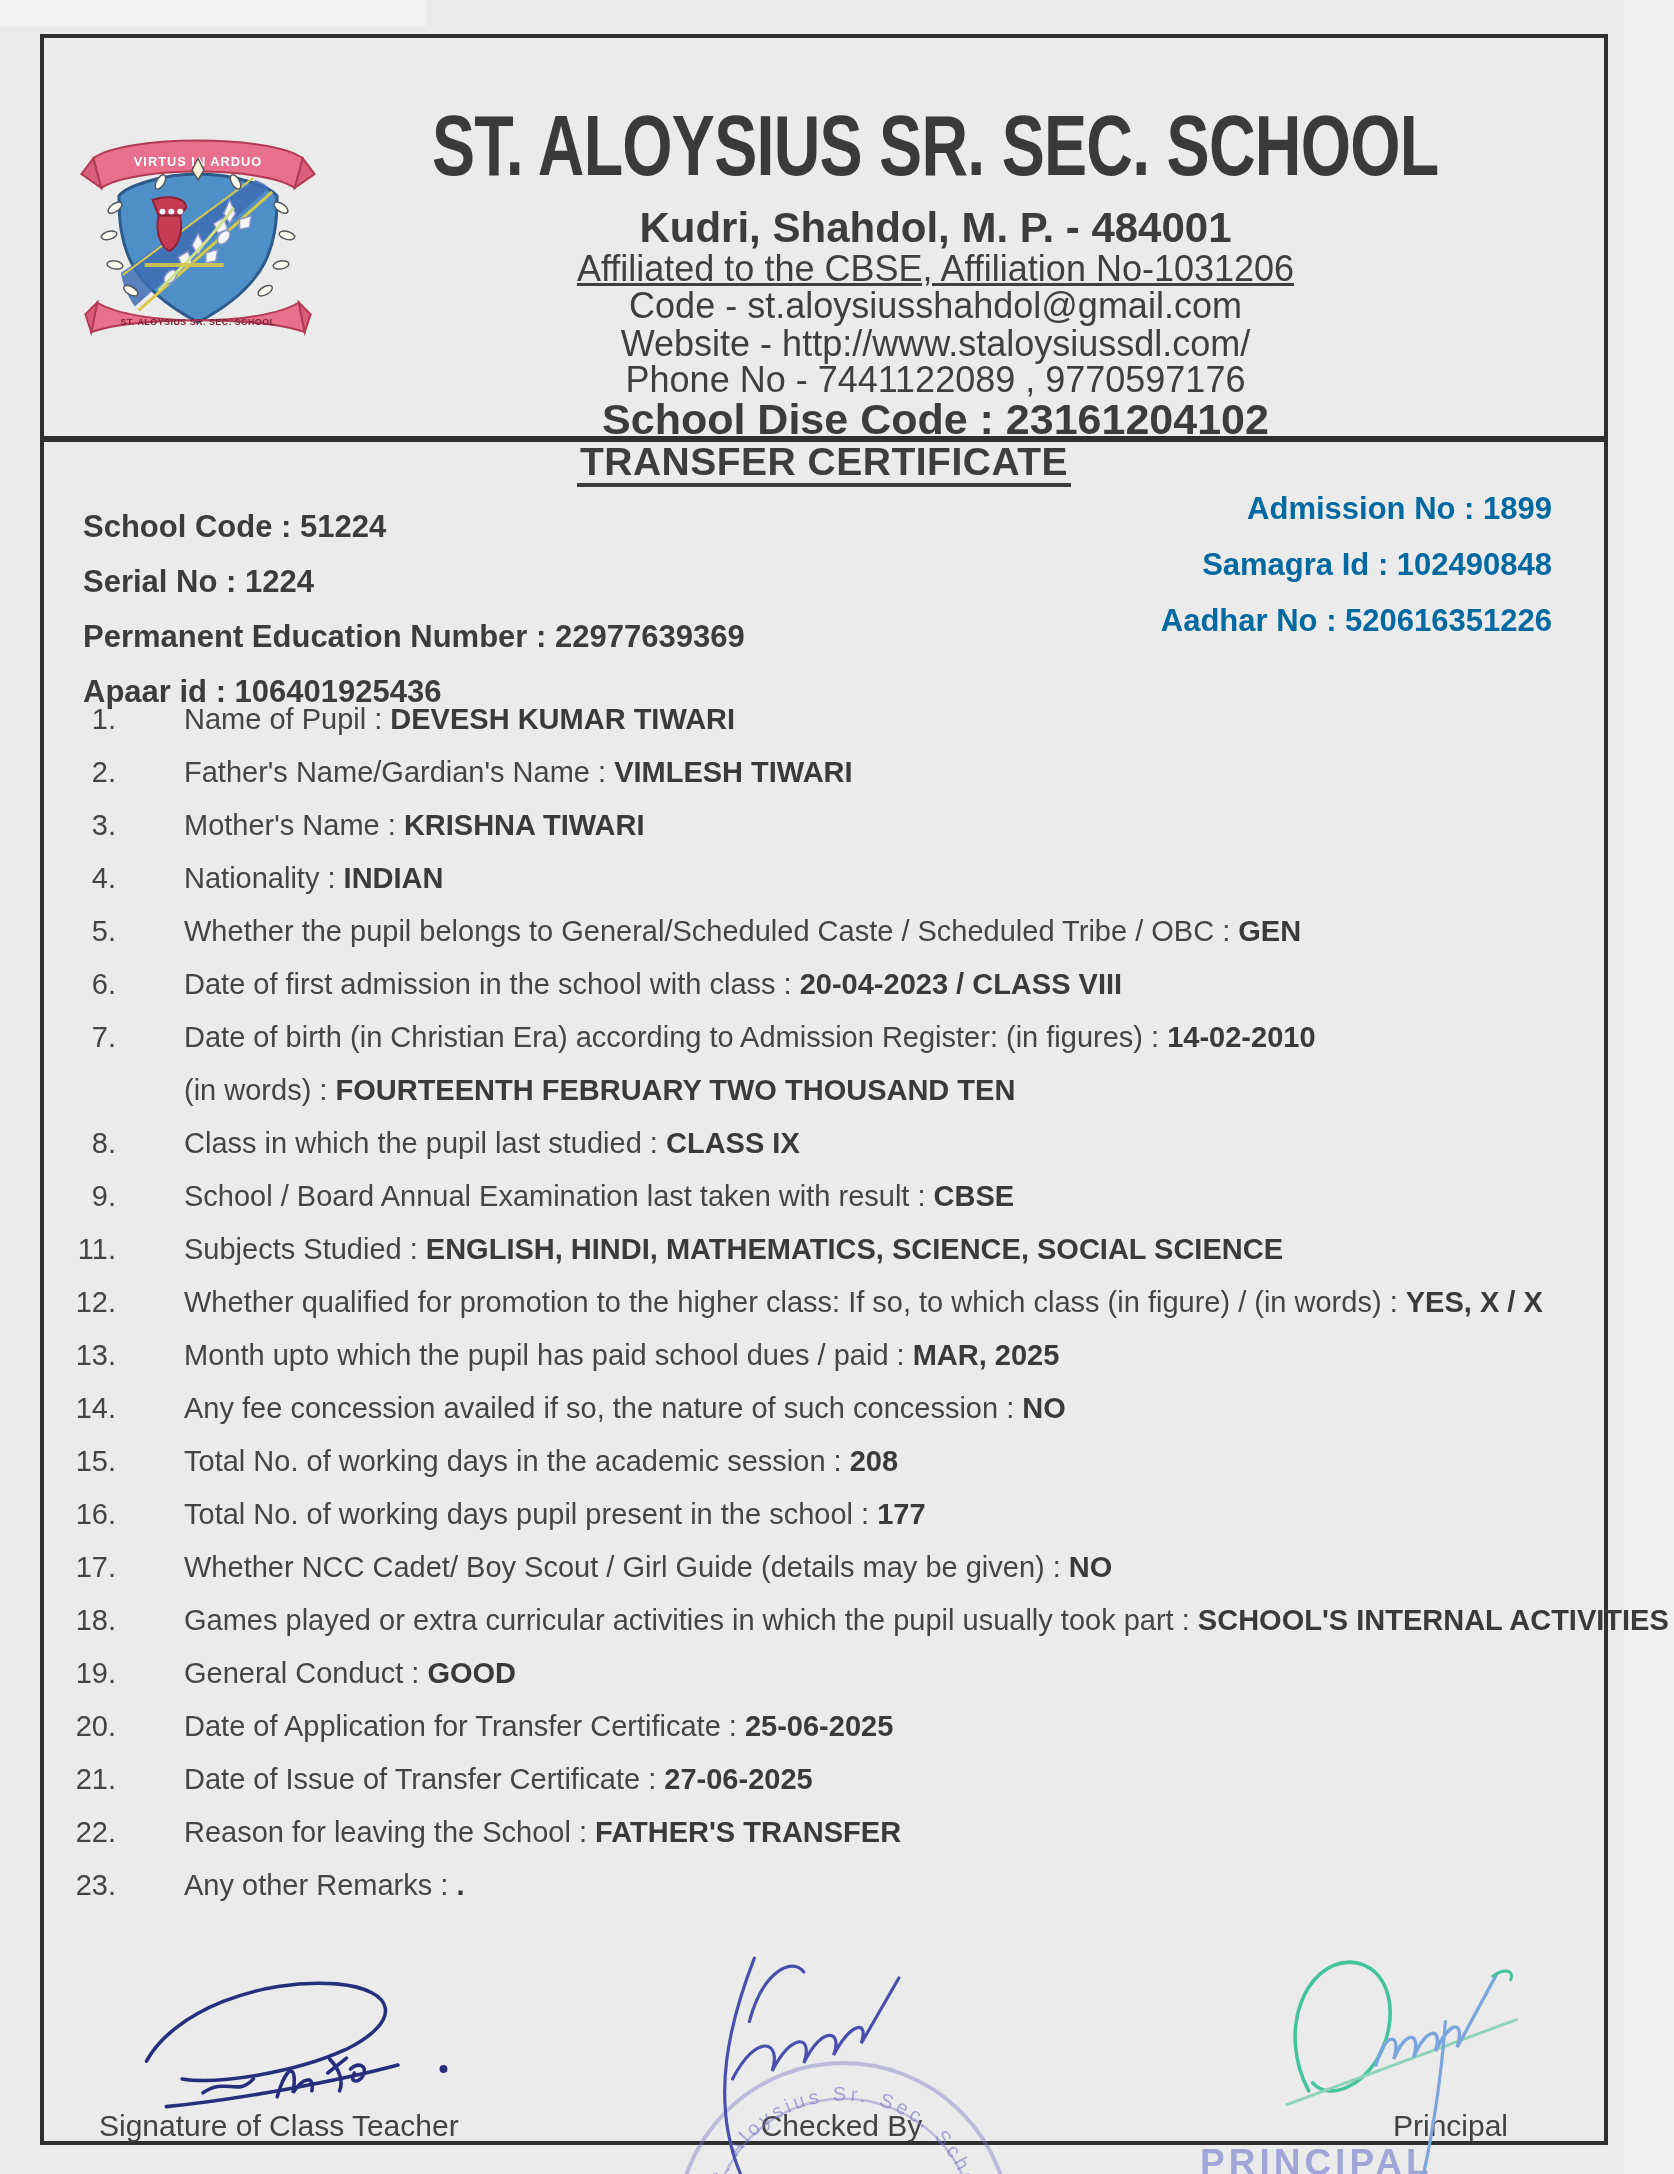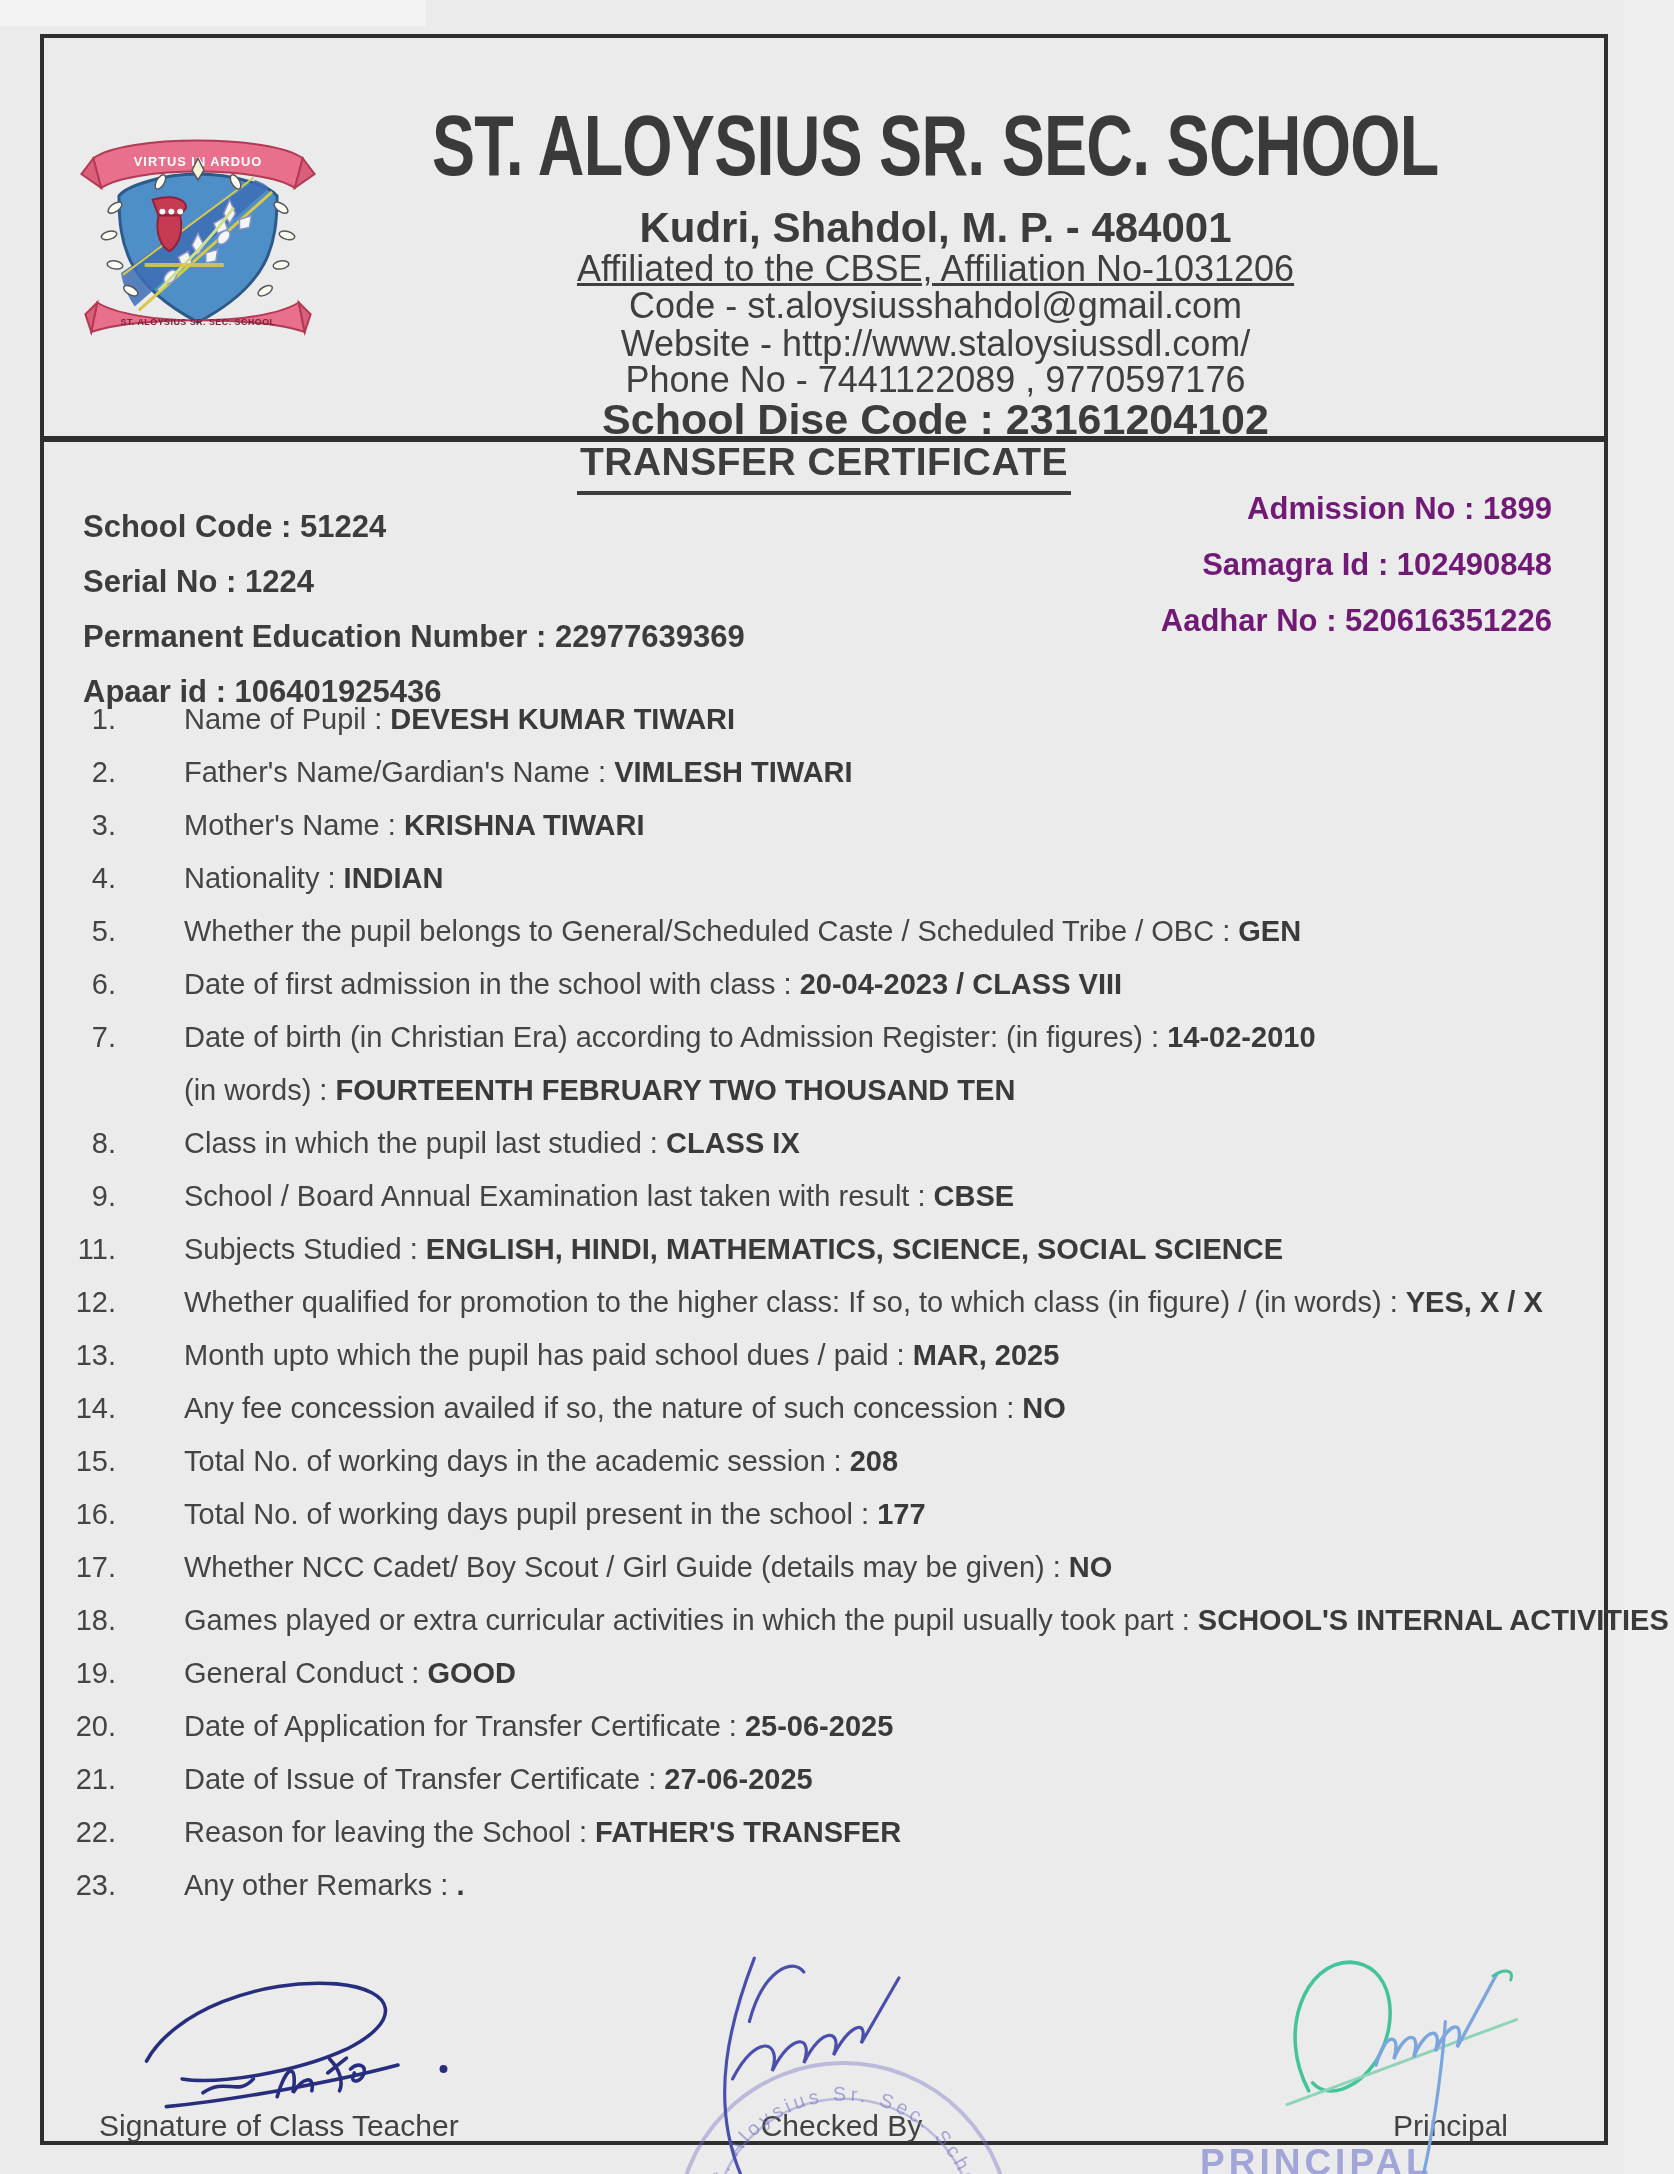--- a/index.html
+++ b/index.html
@@ -25,26 +25,26 @@
   .hl{position:absolute;left:0;width:100%;white-space:nowrap;}
   .hl-kudri{top:204px;font-size:42px;font-weight:bold;color:#3c3c3c;}
   .hl-aff{top:248px;font-size:36px;text-decoration:underline;}
   .hl-email{top:285px;font-size:36px;}
   .hl-web{top:323px;font-size:36px;}
   .hl-phone{top:359px;font-size:36px;}
   .hl-dise{top:395px;font-size:43px;font-weight:bold;color:#3c3c3c;}
   .tc-title-wrap{position:absolute;left:40px;top:442px;width:1568px;text-align:center;}
   .tc-title{
     display:inline-block;font-size:39px;font-weight:bold;color:#3d3d3d;letter-spacing:0.5px;
-    border-bottom:4px solid #3d3d3d;padding:0 3px 8px 3px;line-height:1.05;
+    border-bottom:4px solid #3d3d3d;padding:0 3px 0 3px;line-height:1.05;
   }
   .meta-left{position:absolute;left:83px;top:499px;}
   .meta-left .meta-row{height:55px;display:flex;align-items:center;font-size:31px;font-weight:bold;color:#3c3c3c;}
   .meta-right{position:absolute;left:891px;top:481px;width:661px;}
-  .meta-right .meta-row{height:56px;display:flex;align-items:center;justify-content:flex-end;font-size:31px;font-weight:bold;color:#701a75;}
+  .meta-right .meta-row{height:56px;display:flex;align-items:center;justify-content:flex-end;font-size:31px;font-weight:bold;color:#0369a1;}
   .meta-sep{white-space:pre;}
   .items{position:absolute;left:45px;top:693px;width:1549px;}
   .item-row{height:53px;display:flex;align-items:center;font-size:29px;color:#444;}
   .item-num{width:71px;text-align:right;flex:0 0 71px;}
   .item-text{margin-left:68px;white-space:nowrap;}
   .item-sep{white-space:pre;}
   .item-value{font-weight:bold;color:#3a3a3a;}
   .sig-label{position:absolute;font-size:30px;color:#424242;white-space:nowrap;}
   .lbl-teacher{left:99px;top:2109px;width:337px;text-align:center;}
   .lbl-checked{left:735px;top:2109px;width:213px;text-align:center;}

